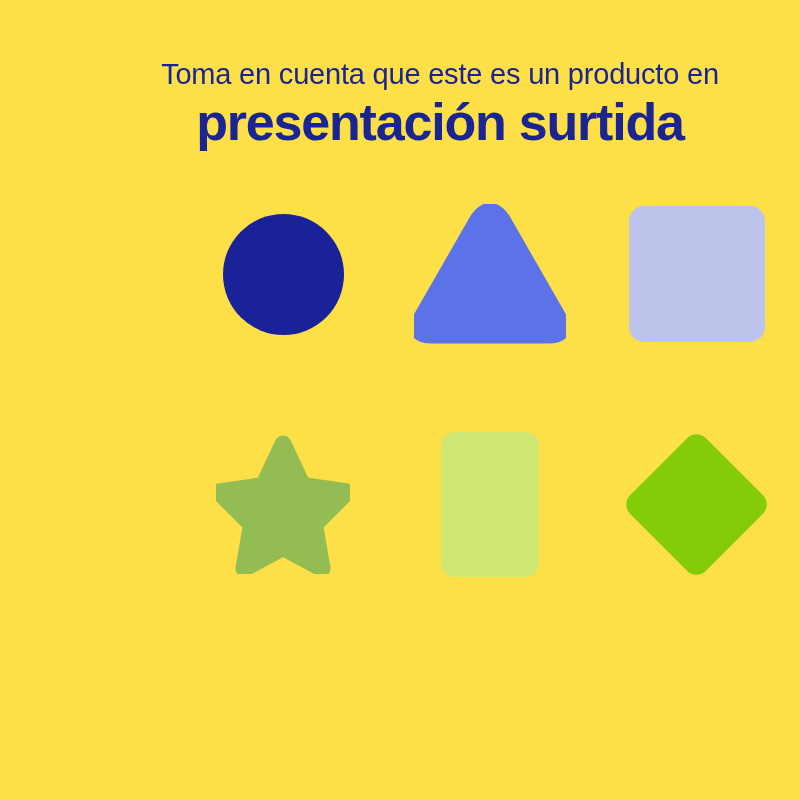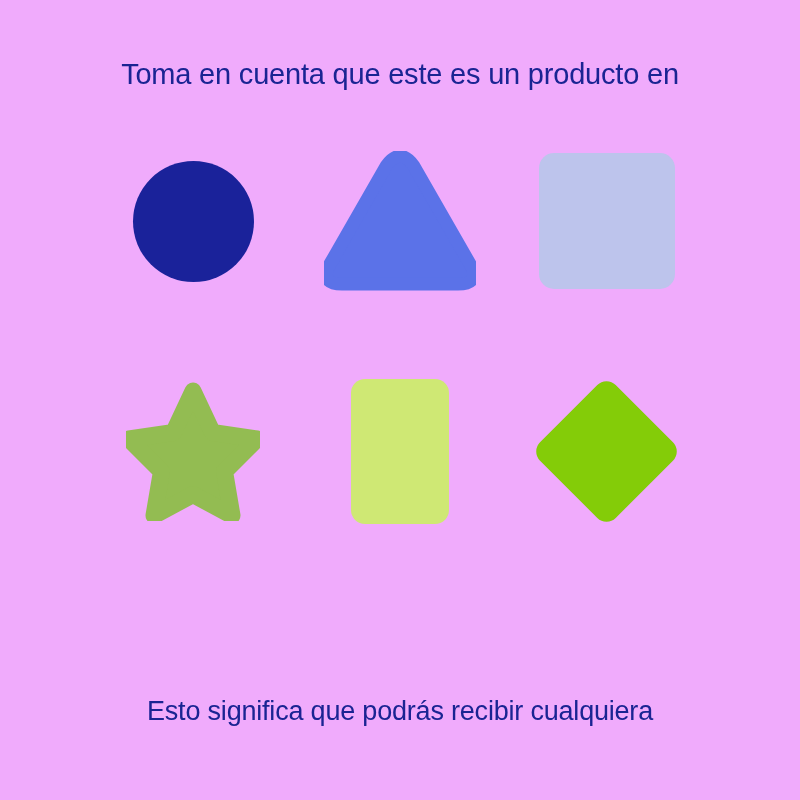--- a/index.html
+++ b/index.html
@@ -10,24 +10,24 @@
     width: 800px;
     height: 800px;
     background: #F0F0F0;
     font-family: "Liberation Sans", sans-serif;
     overflow: hidden;
   }
   .poster {
     position: relative;
     width: 800px;
     height: 800px;
-    background: #f0abfc;
+    background: #fde047;
     display: flex;
     flex-direction: column;
-    align-items: center;
+    align-items: flex-end;
   }
 
   
   .heading {
     margin-top: 60px;
     width: 720px;
     text-align: center;
     color: #1A2493;
     line-height: 1.02;
   }
@@ -118,20 +118,21 @@
     display: block;
   }
 </style>
 </head>
 <body>
 
 <div class="poster">
 
   <div class="heading">
     <span class="heading-line1">Toma en cuenta que este es un producto en</span>
+    <span class="heading-line2">presentación surtida</span>
   </div>
 
   <div class="shapes">
 
     <div class="shape-cell">
       <div class="shape-circle"></div>
     </div>
 
     <div class="shape-cell">
       <svg class="shape-triangle" viewBox="0 0 152 140">
@@ -153,16 +154,15 @@
       <div class="shape-rect"></div>
     </div>
 
     <div class="shape-cell">
       <div class="shape-diamond"></div>
     </div>
 
   </div>
 
   <div class="footer">
-    <span class="footer-line">Esto significa que podrás recibir cualquiera</span>
   </div>
 
 </div>
 
 </body></html>

